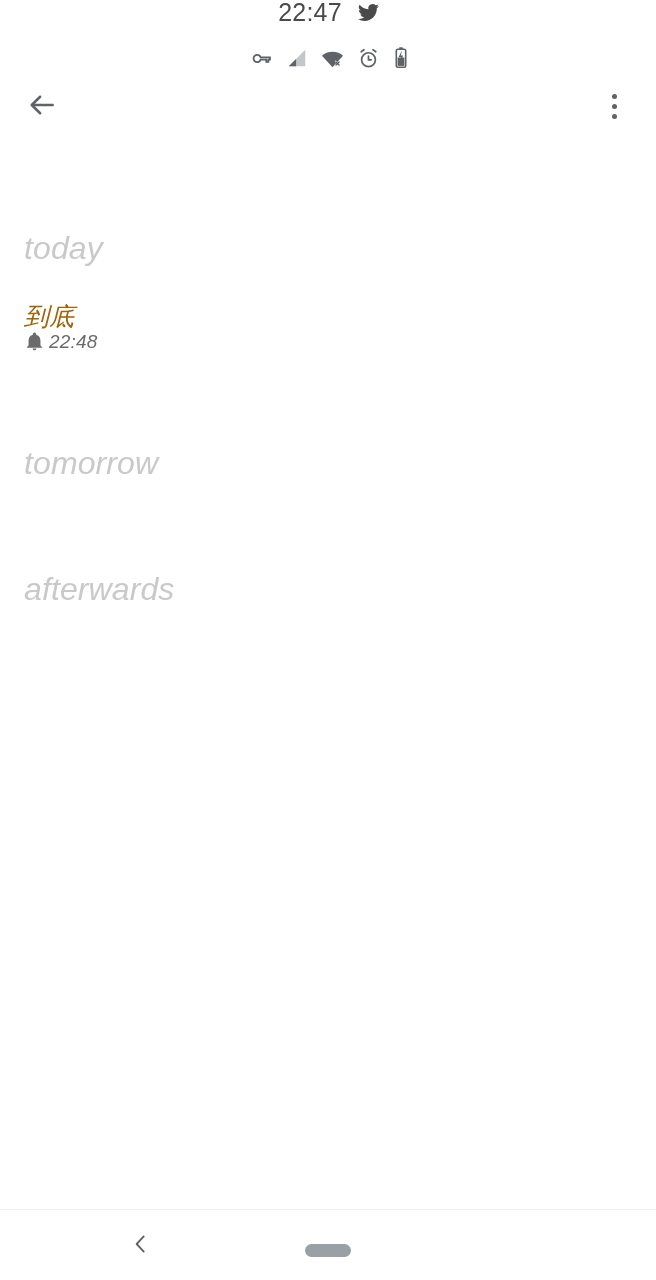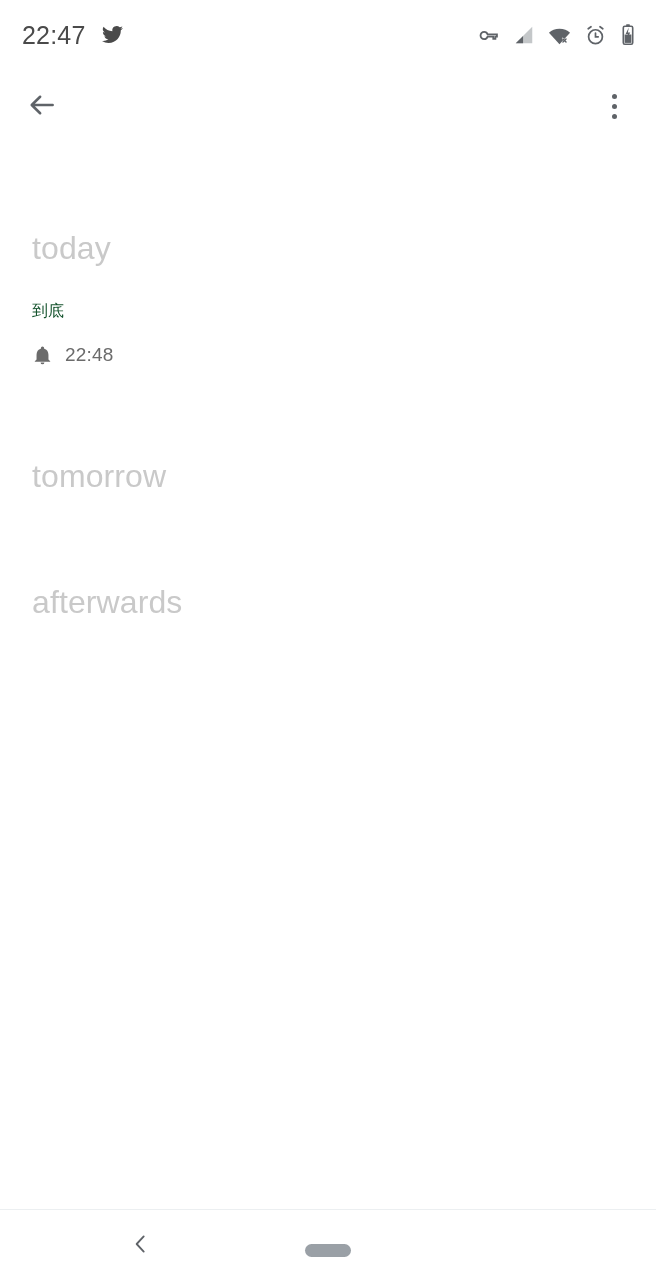--- a/index.html
+++ b/index.html
@@ -17,20 +17,21 @@
   }
 
   
   .status-bar {
     height: 70px;
     display: flex;
     align-items: center;
     justify-content: space-between;
     padding: 0 20px 0 22px;
     box-sizing: border-box;
+    flex-direction: column;
   }
   .status-left {
     display: flex;
     align-items: center;
     gap: 14px;
   }
   .status-clock {
     font-size: 25px;
     color: #4a4a4a;
     letter-spacing: 0.2px;
@@ -72,50 +73,51 @@
   .dots span {
     width: 5px;
     height: 5px;
     border-radius: 50%;
     background: #5f6368;
     display: block;
   }
 
   
   .content {
-    padding: 0 0 0 8px;
+    padding: 0 0 0 0;
+    font-style: italic;
   }
   .section {
     padding: 0 24px;
   }
   .section-header {
     font-size: 32px;
     color: #c9c9c9;
     font-weight: 400;
     letter-spacing: 0.1px;
     line-height: 1;
   }
   .sec-today   { margin-top: 90px; }
   .sec-tomorrow{ margin-top: 94px; }
   .sec-after   { margin-top: 94px; }
 
   .task {
     margin-top: 38px;
   }
   .task-title {
-    font-size: 16px;
-    color: #14532d;
+    font-size: 25px;
+    color: #a16207;
     line-height: 1.15;
     letter-spacing: 0.1px;
   }
   .task-meta {
-    margin-top: 24px;
-    display: flex;
-    align-items: center;
-    gap: 12px;
+    margin-top: 0;
+    display: flex;
+    align-items: center;
+    gap: 4px;
   }
   .task-meta-text {
     font-size: 19px;
     color: #6b6b6b;
     letter-spacing: 0.2px;
   }
   .bell { display: block; }
 
   .edit-details {
     margin-top: 28px;

